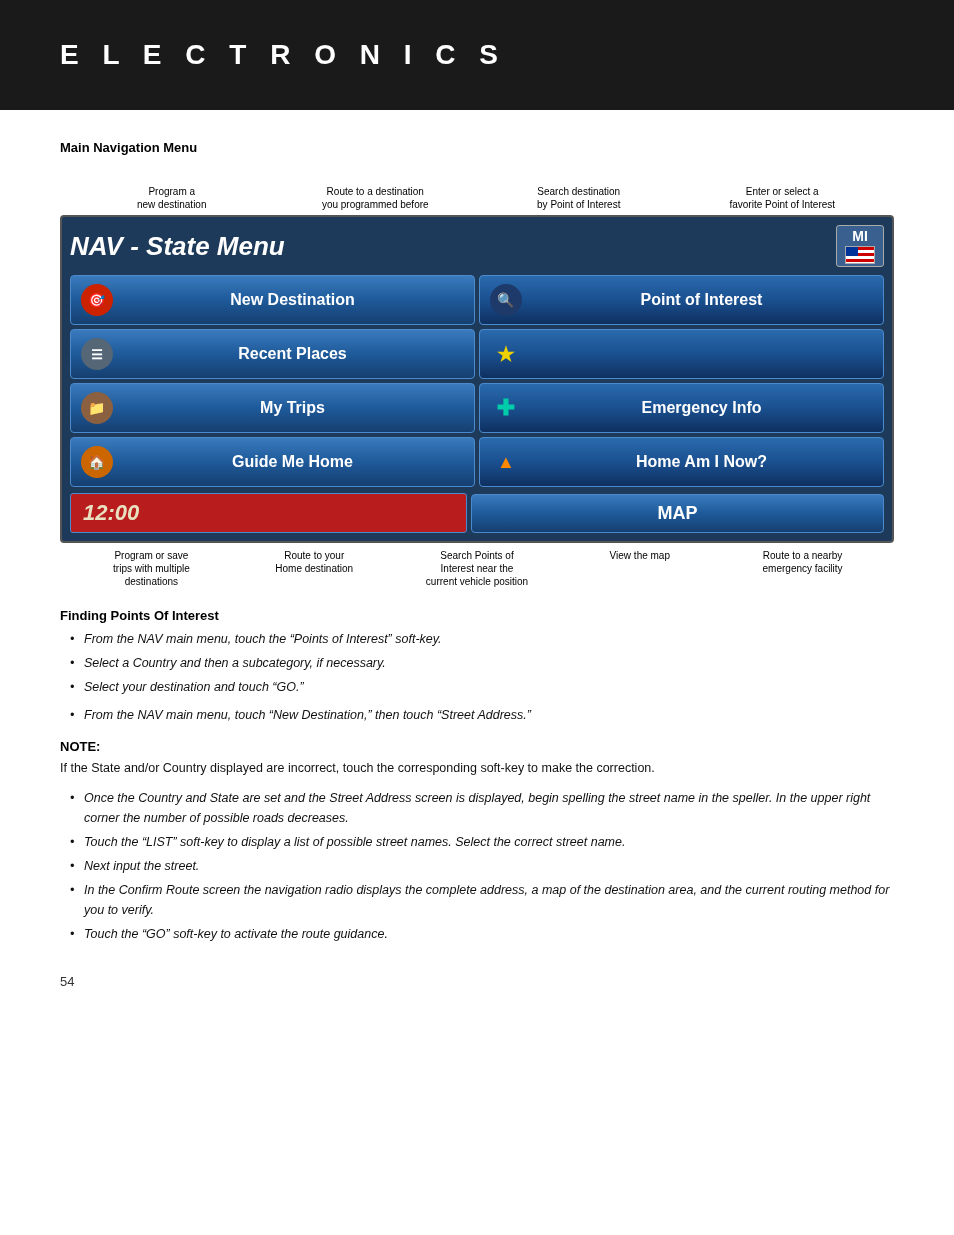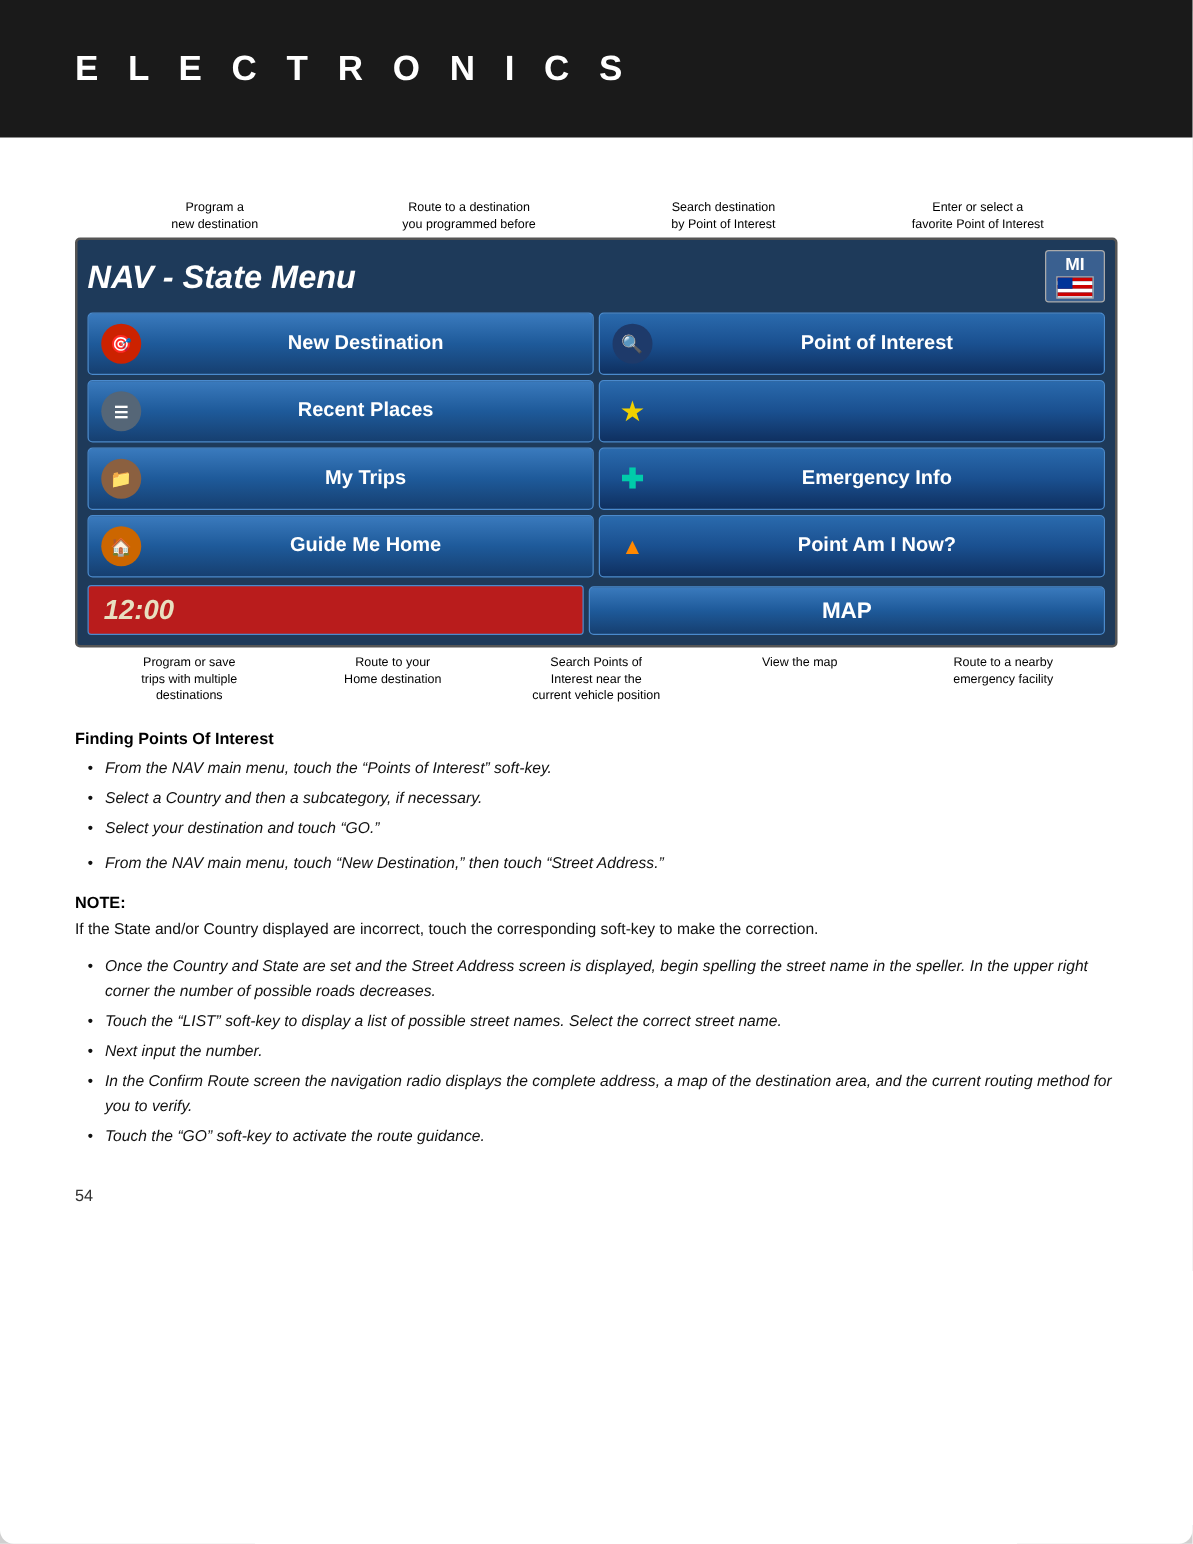--- a/index.html
+++ b/index.html
@@ -9,21 +9,20 @@
       background: #d0d0d0;
       font-family: Arial, Helvetica, sans-serif;
       display: flex;
       justify-content: center;
     }
     .page {
       width: 954px;
       min-height: 1235px;
       background: #ffffff;
       position: relative;
-      border-radius: 11px;
     }
     .header-bar {
       background: #1a1a1a;
       width: 100%;
       height: 110px;
       display: flex;
       align-items: center;
       padding-left: 60px;
     }
     .header-title {
@@ -235,20 +234,21 @@
 <body>
 
 <div class="page">
 
   <div class="header-bar">
     <h1 class="header-title">E L E C T R O N I C S</h1>
   </div>
 
   <div class="content">
 
+    <div class="section-title">Main Navigation Menu</div>
 
     <div class="nav-diagram-wrapper">
 
       <div class="callout-row">
         <div class="callout-item" style="white-space:pre-line;">Program a
 new destination</div>
         <div class="callout-item" style="white-space:pre-line;">Route to a destination
 you programmed before</div>
         <div class="callout-item" style="white-space:pre-line;">Search destination
 by Point of Interest</div>
@@ -308,21 +308,21 @@
           </div>
 
           <div class="nav-btn">
             <div class="btn-icon icon-orange" style="font-size:14px;">🏠</div>
             <span class="nav-btn-label">Guide Me Home</span>
           </div>
           <div class="nav-btn nav-btn-right">
             <div class="btn-icon" style="background:transparent;">
                 <span class="triangle-icon">▲</span>
               </div>
-            <span class="nav-btn-label">Point Am I Now?</span>
+            <span class="nav-btn-label">Home Am I Now?</span>
           </div>
         </div>
 
         <div class="nav-bottom-row">
           <div class="time-box">12:00</div>
           <div class="map-btn">MAP</div>
         </div>
       </div>
 
       <div class="callout-bottom-row">
@@ -349,20 +349,20 @@
 
     <ul class="bullet-list">
       <li>From the NAV main menu, touch “New Destination,” then touch “Street Address.”</li>
     </ul>
 
     <div class="note-title">NOTE:</div>
     <p class="body-text">If the State and/or Country displayed are incorrect, touch the corresponding soft-key to make the correction.</p>
     <ul class="bullet-list">
       <li>Once the Country and State are set and the Street Address screen is displayed, begin spelling the street name in the speller. In the upper right corner the number of possible roads decreases.</li>
       <li>Touch the “LIST” soft-key to display a list of possible street names. Select the correct street name.</li>
-      <li>Next input the number.</li>
+      <li>Next input the street.</li>
       <li>In the Confirm Route screen the navigation radio displays the complete address, a map of the destination area, and the current routing method for you to verify.</li>
       <li>Touch the “GO” soft-key to activate the route guidance.</li>
     </ul>
 
     <div class="page-number">54</div>
   </div>
 </div>
 
 </body></html>

